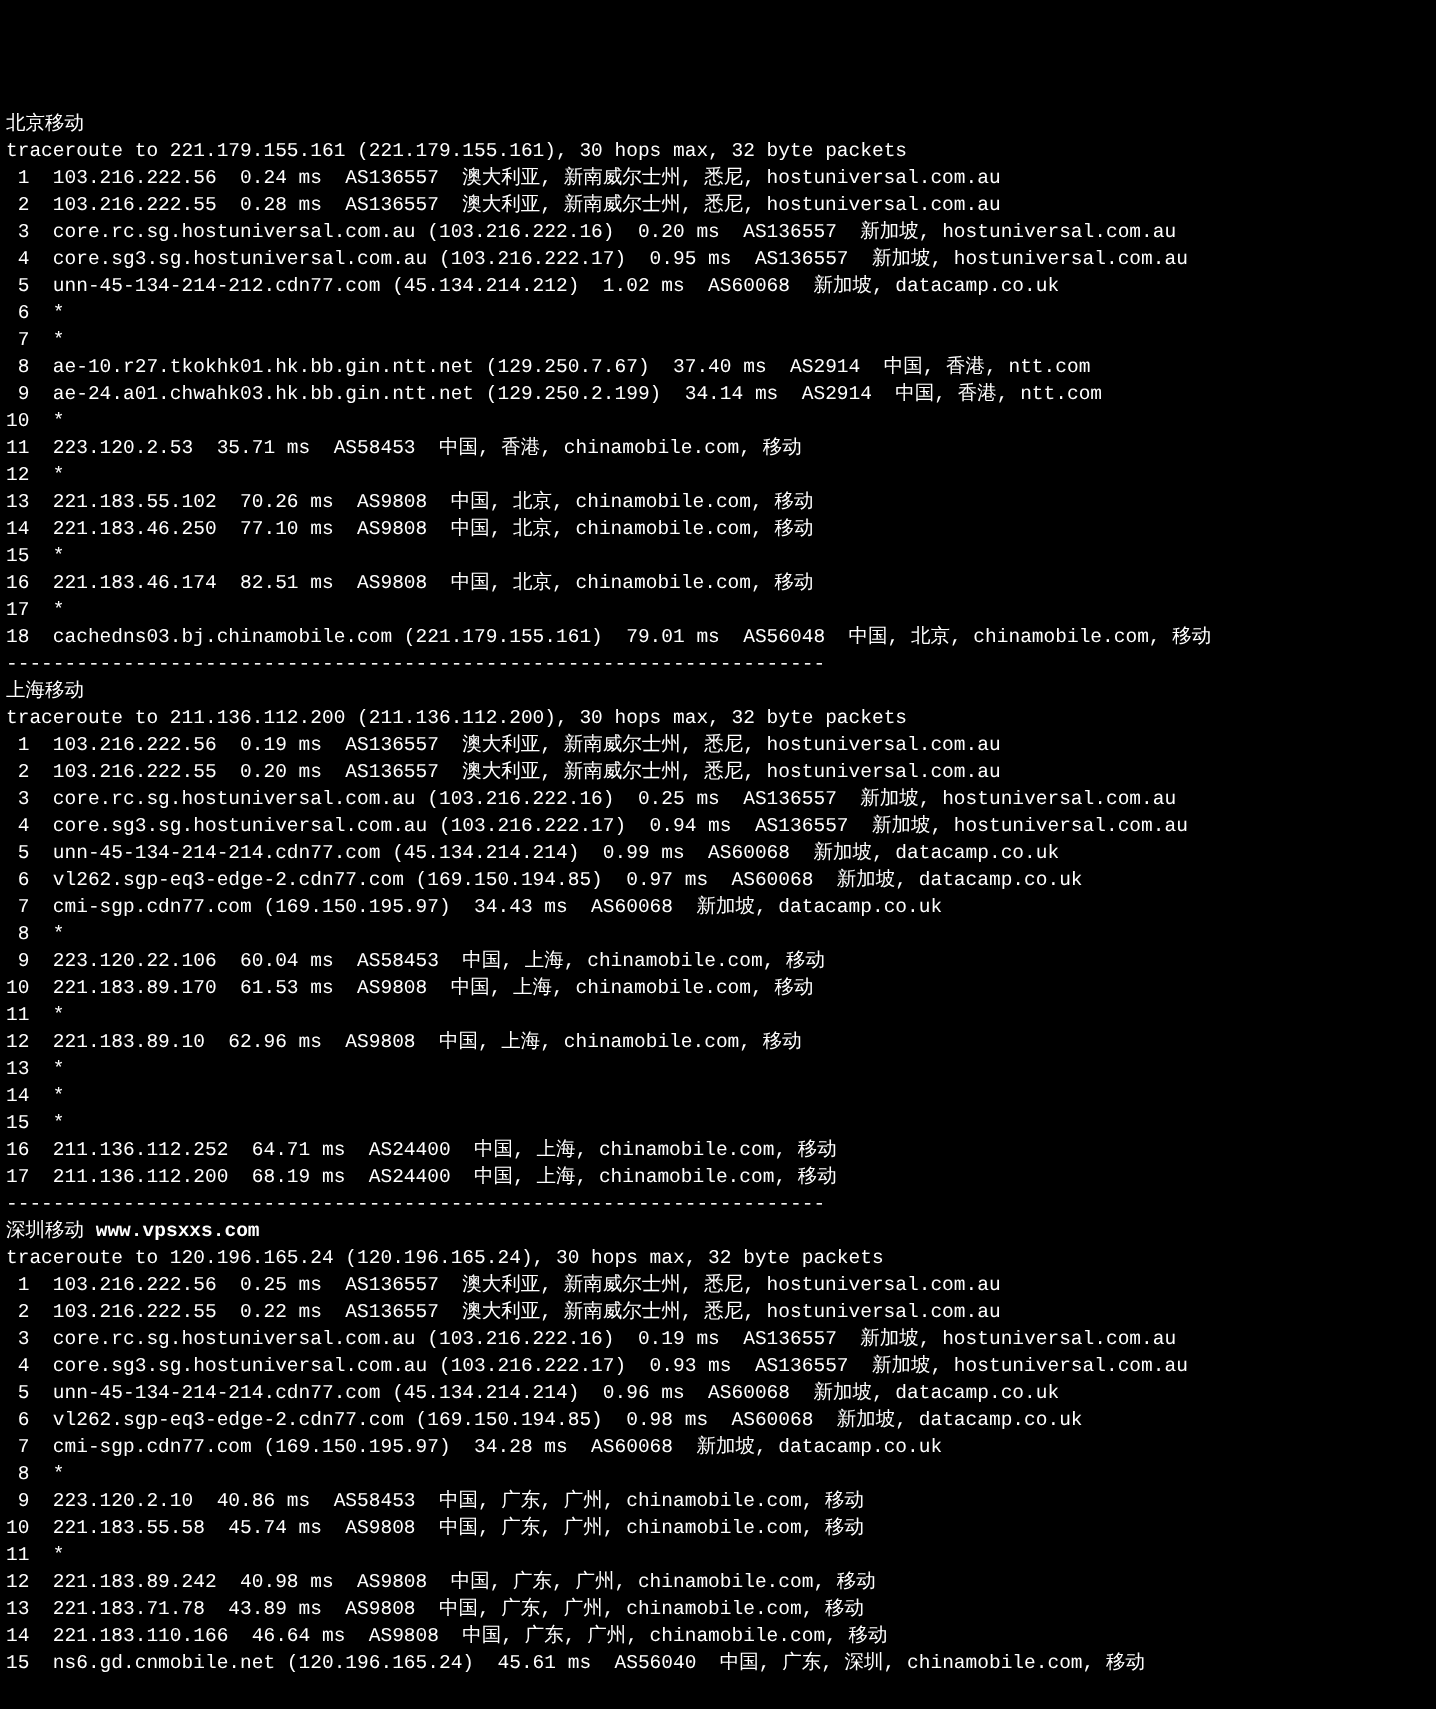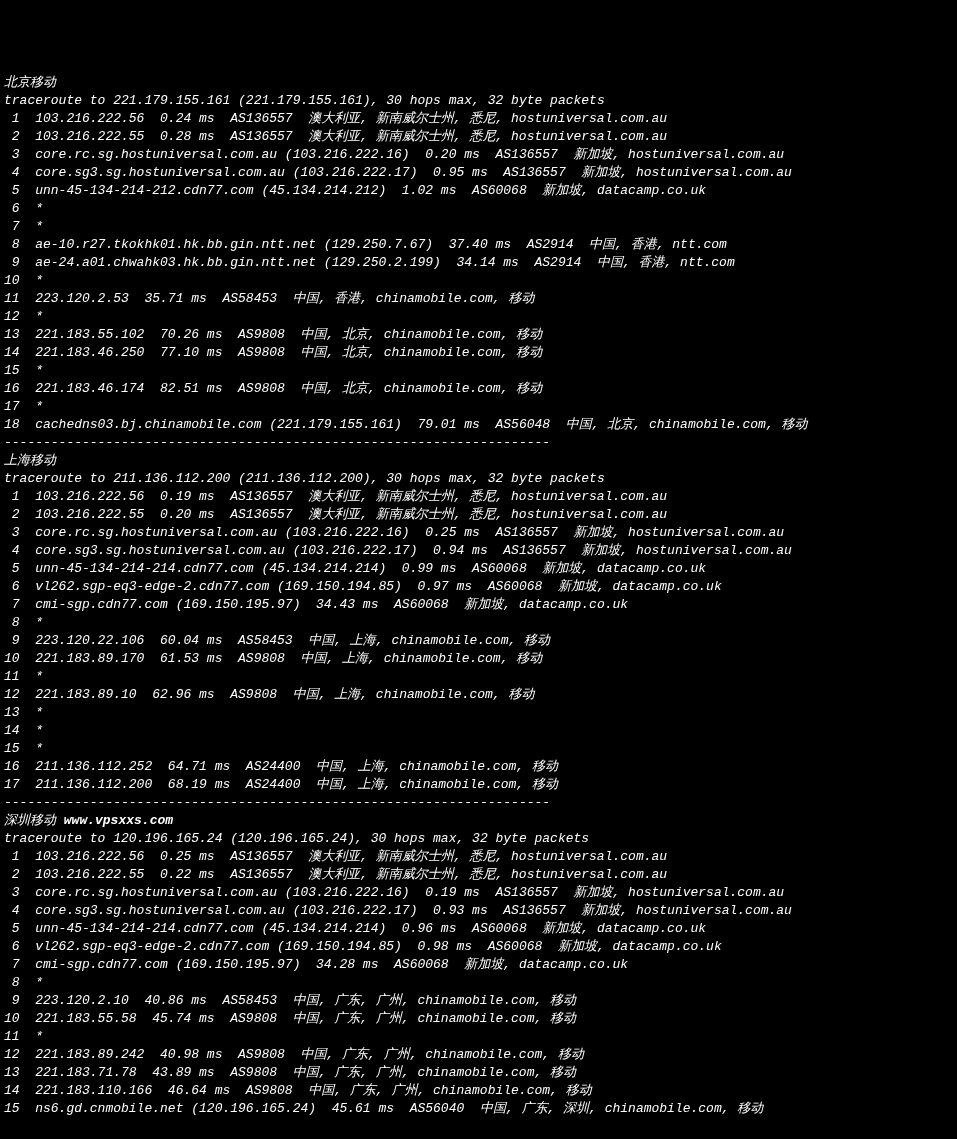--- a/index.html
+++ b/index.html
@@ -5,21 +5,21 @@
   body {
     background: #000;
     color: #fff;
     font-family: "Consolas", "Courier New", monospace;
     font-size: 13px;
     line-height: 18px;
     margin: 0;
     padding: 2px 4px;
     white-space: pre;
   }
-  .line { white-space: pre; font-style: italic; }
+  .line { white-space: pre; }
   .bold { font-weight: bold; }
 </style>
 </head>
 <body>
 
 
 
 <div id="terminal"><div class="line">北京移动</div><div class="line">traceroute to 221.179.155.161 (221.179.155.161), 30 hops max, 32 byte packets</div><div class="line"> 1  103.216.222.56  0.24 ms  AS136557  澳大利亚, 新南威尔士州, 悉尼, hostuniversal.com.au</div><div class="line"> 2  103.216.222.55  0.28 ms  AS136557  澳大利亚, 新南威尔士州, 悉尼, hostuniversal.com.au</div><div class="line"> 3  core.rc.sg.hostuniversal.com.au (103.216.222.16)  0.20 ms  AS136557  新加坡, hostuniversal.com.au</div><div class="line"> 4  core.sg3.sg.hostuniversal.com.au (103.216.222.17)  0.95 ms  AS136557  新加坡, hostuniversal.com.au</div><div class="line"> 5  unn-45-134-214-212.cdn77.com (45.134.214.212)  1.02 ms  AS60068  新加坡, datacamp.co.uk</div><div class="line"> 6  *</div><div class="line"> 7  *</div><div class="line"> 8  ae-10.r27.tkokhk01.hk.bb.gin.ntt.net (129.250.7.67)  37.40 ms  AS2914  中国, 香港, ntt.com</div><div class="line"> 9  ae-24.a01.chwahk03.hk.bb.gin.ntt.net (129.250.2.199)  34.14 ms  AS2914  中国, 香港, ntt.com</div><div class="line">10  *</div><div class="line">11  223.120.2.53  35.71 ms  AS58453  中国, 香港, chinamobile.com, 移动</div><div class="line">12  *</div><div class="line">13  221.183.55.102  70.26 ms  AS9808  中国, 北京, chinamobile.com, 移动</div><div class="line">14  221.183.46.250  77.10 ms  AS9808  中国, 北京, chinamobile.com, 移动</div><div class="line">15  *</div><div class="line">16  221.183.46.174  82.51 ms  AS9808  中国, 北京, chinamobile.com, 移动</div><div class="line">17  *</div><div class="line">18  cachedns03.bj.chinamobile.com (221.179.155.161)  79.01 ms  AS56048  中国, 北京, chinamobile.com, 移动</div><div class="line"></div><div class="line">----------------------------------------------------------------------</div><div class="line">上海移动</div><div class="line">traceroute to 211.136.112.200 (211.136.112.200), 30 hops max, 32 byte packets</div><div class="line"> 1  103.216.222.56  0.19 ms  AS136557  澳大利亚, 新南威尔士州, 悉尼, hostuniversal.com.au</div><div class="line"> 2  103.216.222.55  0.20 ms  AS136557  澳大利亚, 新南威尔士州, 悉尼, hostuniversal.com.au</div><div class="line"> 3  core.rc.sg.hostuniversal.com.au (103.216.222.16)  0.25 ms  AS136557  新加坡, hostuniversal.com.au</div><div class="line"> 4  core.sg3.sg.hostuniversal.com.au (103.216.222.17)  0.94 ms  AS136557  新加坡, hostuniversal.com.au</div><div class="line"> 5  unn-45-134-214-214.cdn77.com (45.134.214.214)  0.99 ms  AS60068  新加坡, datacamp.co.uk</div><div class="line"> 6  vl262.sgp-eq3-edge-2.cdn77.com (169.150.194.85)  0.97 ms  AS60068  新加坡, datacamp.co.uk</div><div class="line"> 7  cmi-sgp.cdn77.com (169.150.195.97)  34.43 ms  AS60068  新加坡, datacamp.co.uk</div><div class="line"> 8  *</div><div class="line"> 9  223.120.22.106  60.04 ms  AS58453  中国, 上海, chinamobile.com, 移动</div><div class="line">10  221.183.89.170  61.53 ms  AS9808  中国, 上海, chinamobile.com, 移动</div><div class="line">11  *</div><div class="line">12  221.183.89.10  62.96 ms  AS9808  中国, 上海, chinamobile.com, 移动</div><div class="line">13  *</div><div class="line">14  *</div><div class="line">15  *</div><div class="line">16  211.136.112.252  64.71 ms  AS24400  中国, 上海, chinamobile.com, 移动</div><div class="line">17  211.136.112.200  68.19 ms  AS24400  中国, 上海, chinamobile.com, 移动</div><div class="line"></div><div class="line">----------------------------------------------------------------------</div><div class="line"><span>深圳移动 </span><span class="bold">www.vpsxxs.com</span></div><div class="line">traceroute to 120.196.165.24 (120.196.165.24), 30 hops max, 32 byte packets</div><div class="line"> 1  103.216.222.56  0.25 ms  AS136557  澳大利亚, 新南威尔士州, 悉尼, hostuniversal.com.au</div><div class="line"> 2  103.216.222.55  0.22 ms  AS136557  澳大利亚, 新南威尔士州, 悉尼, hostuniversal.com.au</div><div class="line"> 3  core.rc.sg.hostuniversal.com.au (103.216.222.16)  0.19 ms  AS136557  新加坡, hostuniversal.com.au</div><div class="line"> 4  core.sg3.sg.hostuniversal.com.au (103.216.222.17)  0.93 ms  AS136557  新加坡, hostuniversal.com.au</div><div class="line"> 5  unn-45-134-214-214.cdn77.com (45.134.214.214)  0.96 ms  AS60068  新加坡, datacamp.co.uk</div><div class="line"> 6  vl262.sgp-eq3-edge-2.cdn77.com (169.150.194.85)  0.98 ms  AS60068  新加坡, datacamp.co.uk</div><div class="line"> 7  cmi-sgp.cdn77.com (169.150.195.97)  34.28 ms  AS60068  新加坡, datacamp.co.uk</div><div class="line"> 8  *</div><div class="line"> 9  223.120.2.10  40.86 ms  AS58453  中国, 广东, 广州, chinamobile.com, 移动</div><div class="line">10  221.183.55.58  45.74 ms  AS9808  中国, 广东, 广州, chinamobile.com, 移动</div><div class="line">11  *</div><div class="line">12  221.183.89.242  40.98 ms  AS9808  中国, 广东, 广州, chinamobile.com, 移动</div><div class="line">13  221.183.71.78  43.89 ms  AS9808  中国, 广东, 广州, chinamobile.com, 移动</div><div class="line">14  221.183.110.166  46.64 ms  AS9808  中国, 广东, 广州, chinamobile.com, 移动</div><div class="line">15  ns6.gd.cnmobile.net (120.196.165.24)  45.61 ms  AS56040  中国, 广东, 深圳, chinamobile.com, 移动</div></div>
 
 

